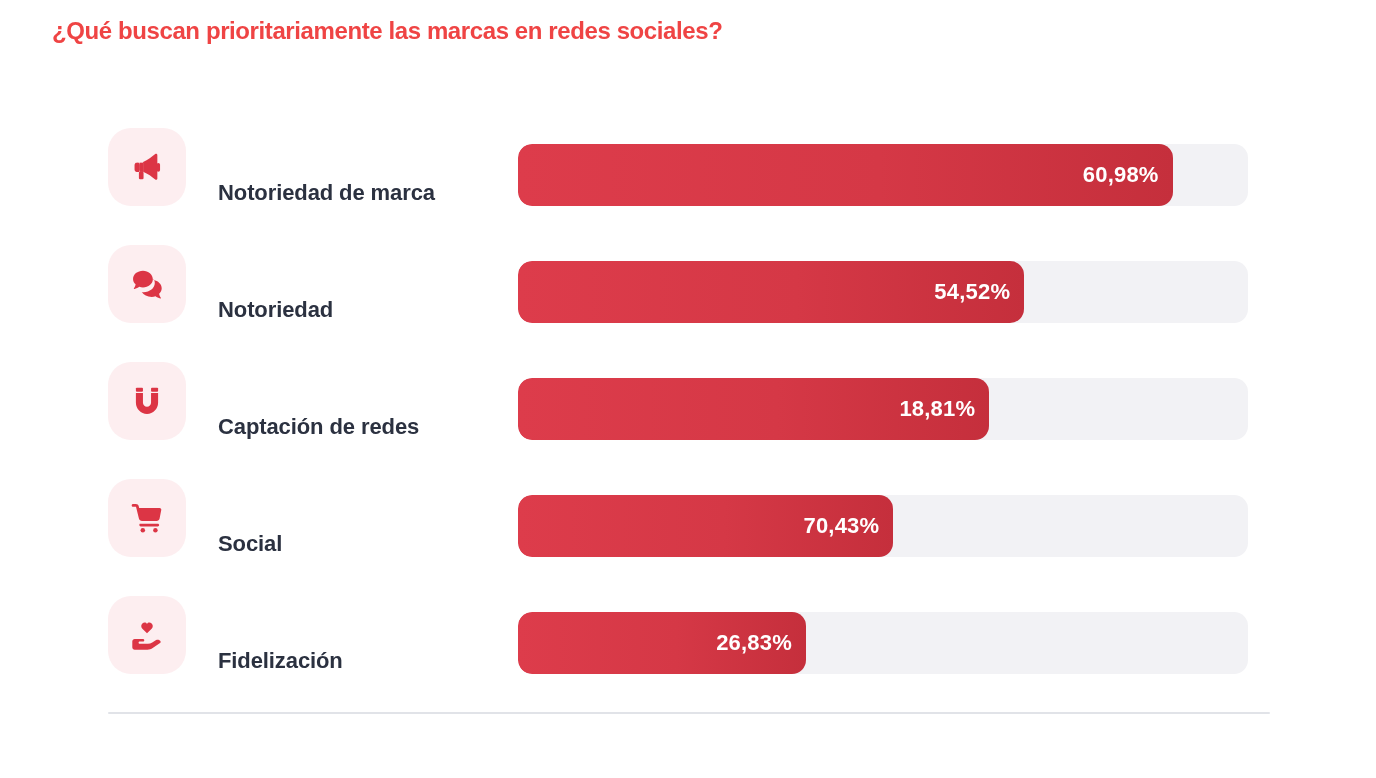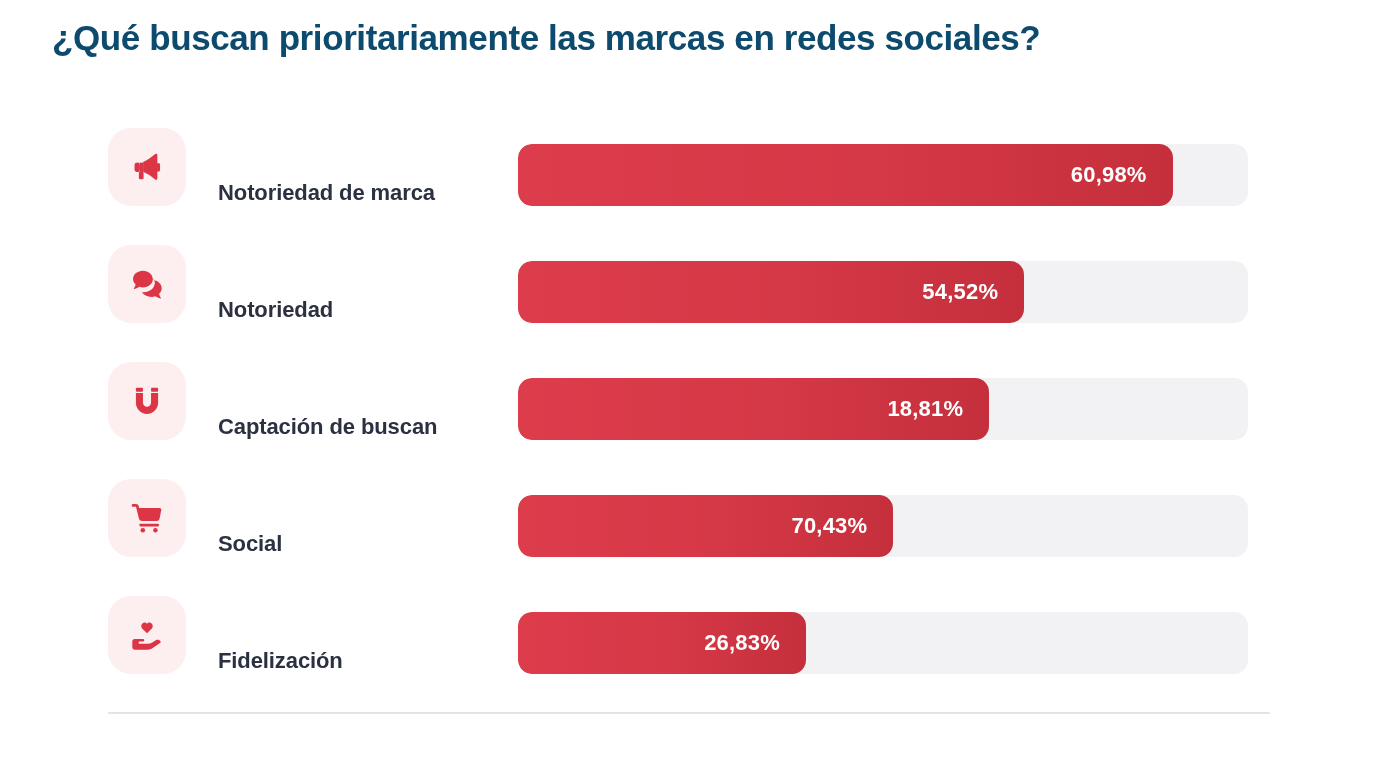--- a/index.html
+++ b/index.html
@@ -23,24 +23,24 @@
     height: 778px;
     background: #ffffff;
   }
 
   
   .chart-title {
     position: absolute;
     left: 52px;
     top: 16px;
     width: 1290px;
-    font-size: 35px;
+    font-size: 24px;
     font-weight: 700;
     letter-spacing: -0.4px;
-    color: #0c4a6e;
+    color: #ef4444;
     line-height: 1.25;
     white-space: nowrap;
   }
 
   
   .rows {
     position: absolute;
     left: 108px;
     top: 128px;
     width: 1140px;
@@ -102,21 +102,21 @@
     background: linear-gradient(90deg, #dd3c4b 0%, #d53846 55%, #c52f3c 100%);
     display: flex;
     align-items: center;
     justify-content: flex-end;
   }
   .bar-value {
     color: #ffffff;
     font-size: 22px;
     font-weight: 700;
     letter-spacing: 0.2px;
-    padding-right: 26px;
+    padding-right: 14px;
     white-space: nowrap;
   }
 
   
   .divider {
     position: absolute;
     left: 108px;
     top: 712px;
     width: 1162px;
     height: 2px;
@@ -178,21 +178,21 @@
     </div>
 
     <div class="row">
       <div class="icon-tile">
         <svg viewBox="0 0 24 24" aria-hidden="true">
           <path d="M12 20.6c-4.1 0-7.4-3.3-7.4-7.4V6.6h4.7v6.6c0 1.5 1.2 2.7 2.7 2.7s2.7-1.2 2.7-2.7V6.6h4.7v6.6c0 4.1-3.3 7.4-7.4 7.4z"></path>
           <rect x="4.6" y="3.1" width="4.7" height="2.7" rx="0.6"></rect>
           <rect x="14.7" y="3.1" width="4.7" height="2.7" rx="0.6"></rect>
         </svg>
       </div>
-      <div class="row-label">Captación de buscan</div>
+      <div class="row-label">Captación de redes</div>
       <div class="bar-track">
         <div class="bar-fill" style="width: 64.5588%;">
           <span class="bar-value">18,81%</span>
         </div>
       </div>
     </div>
 
     <div class="row">
       <div class="icon-tile">
         <svg viewBox="0 0 24 24" aria-hidden="true">

